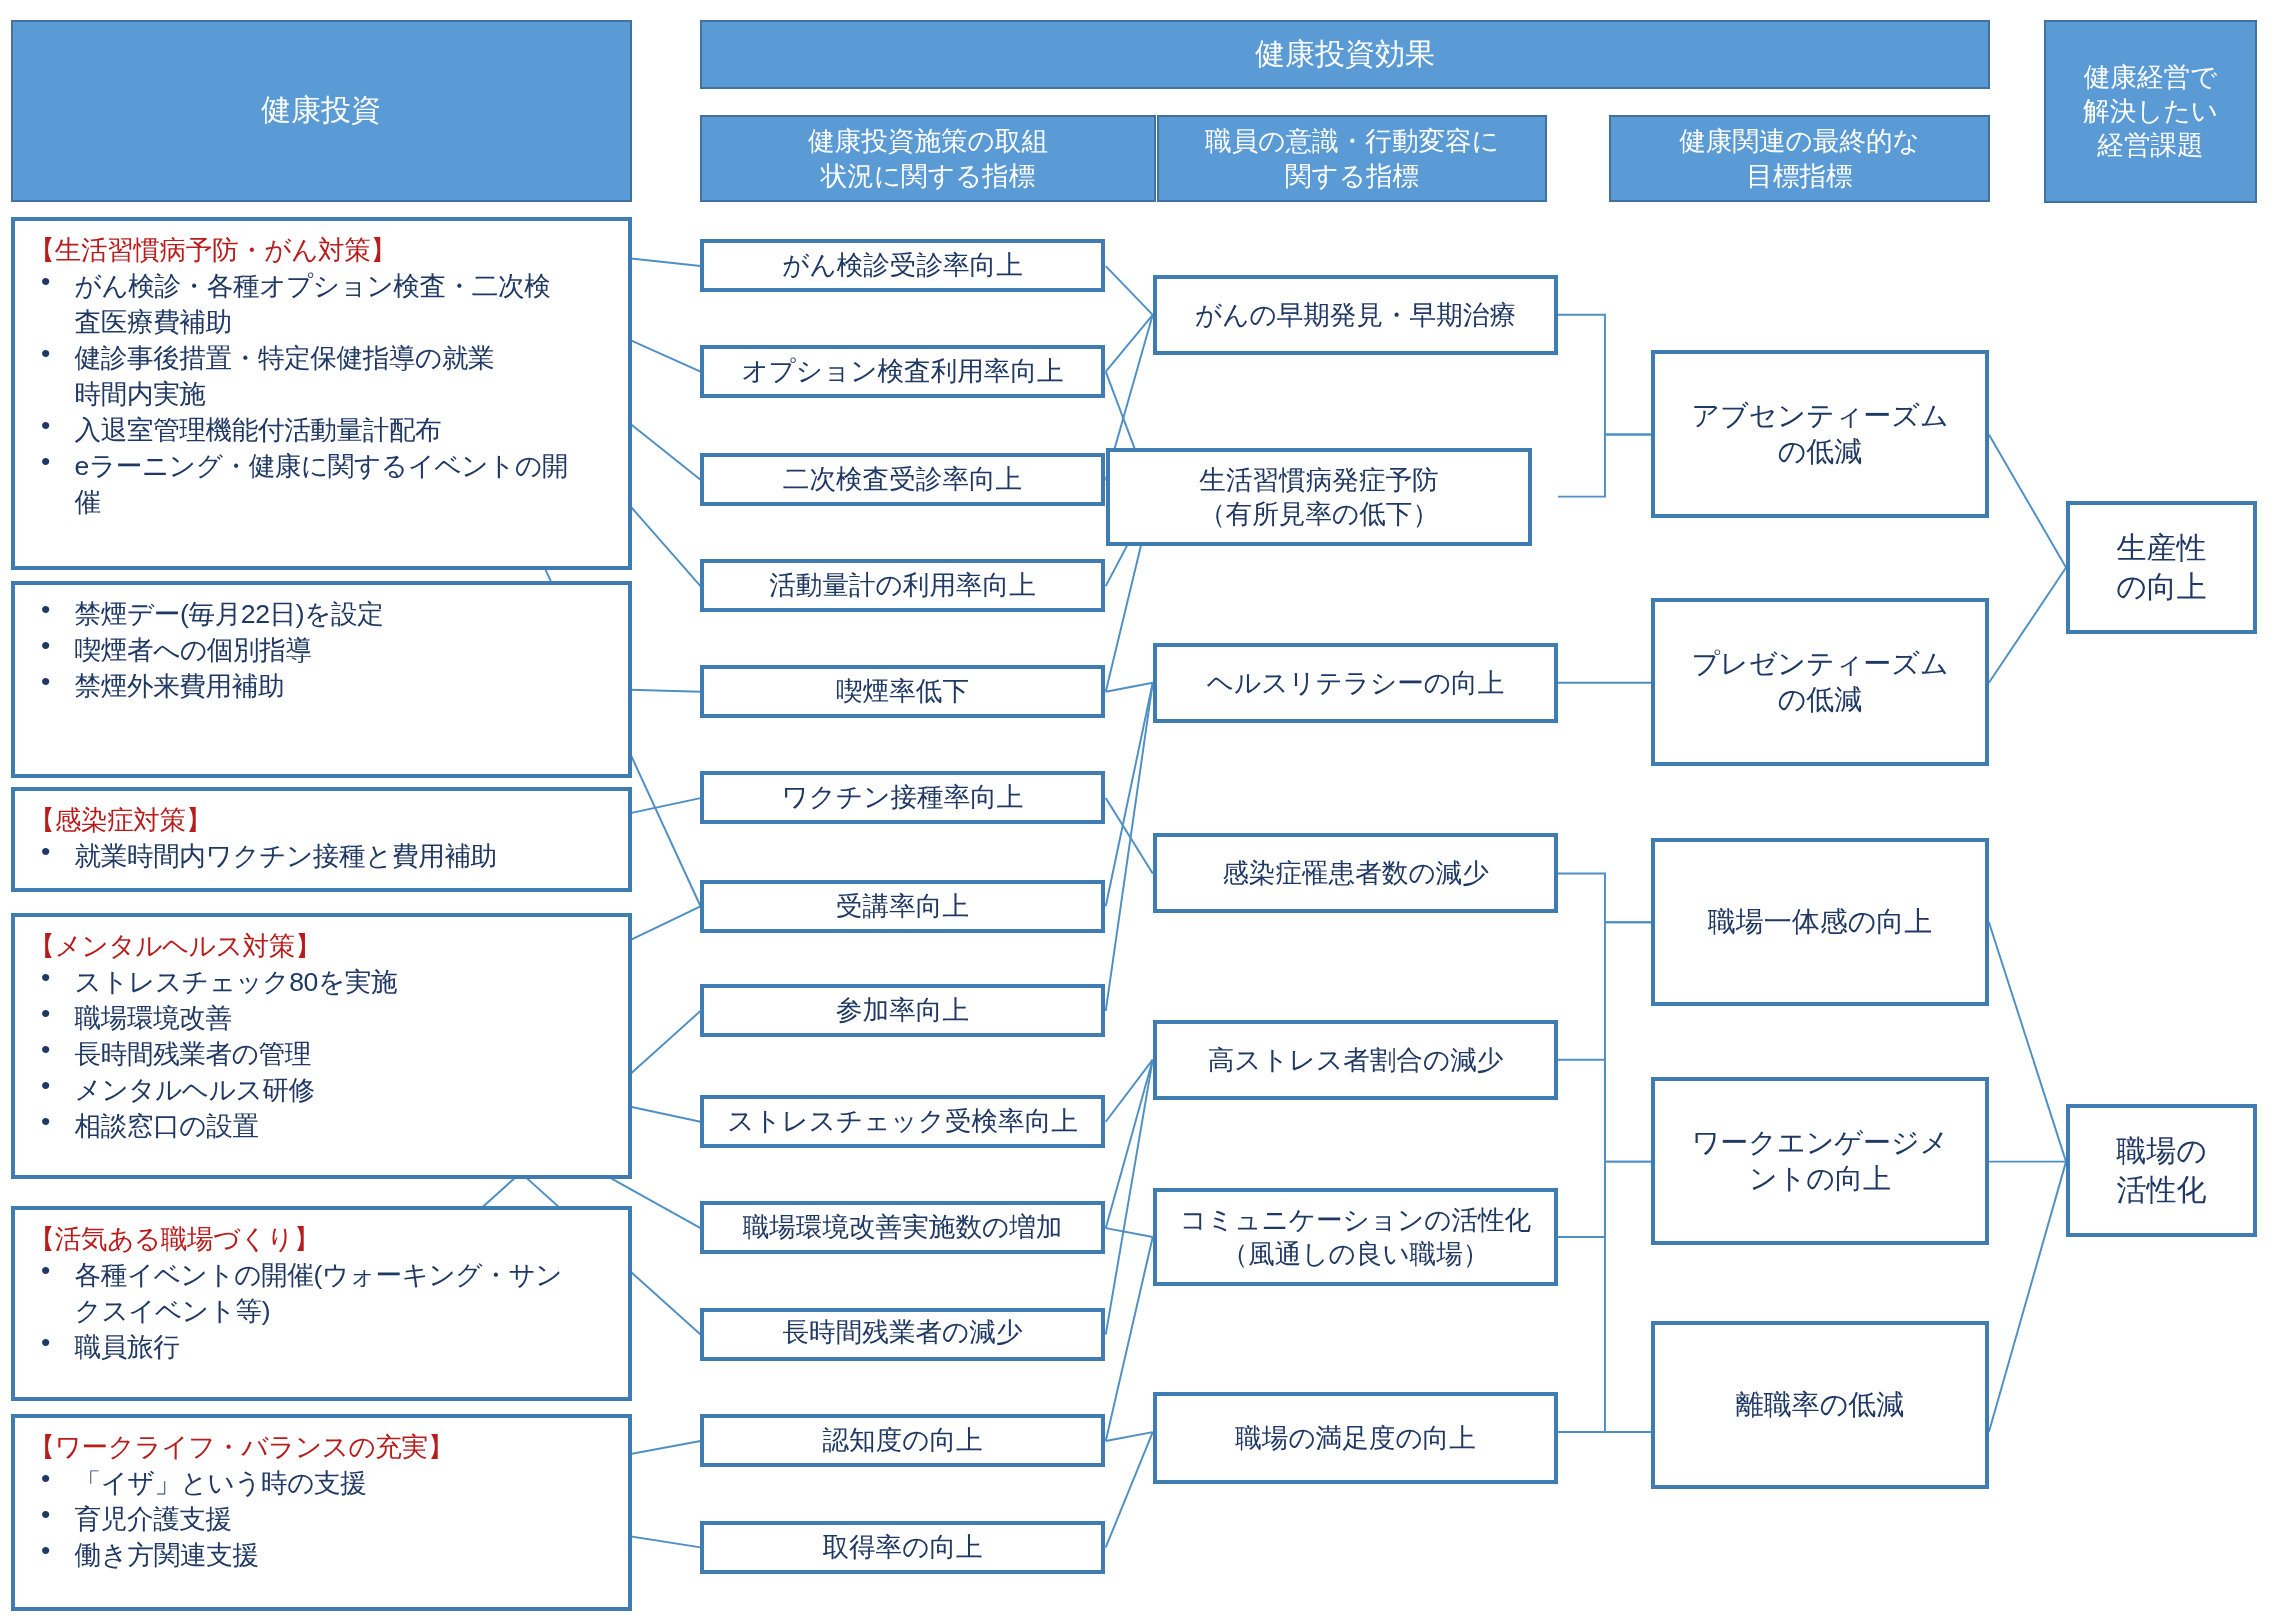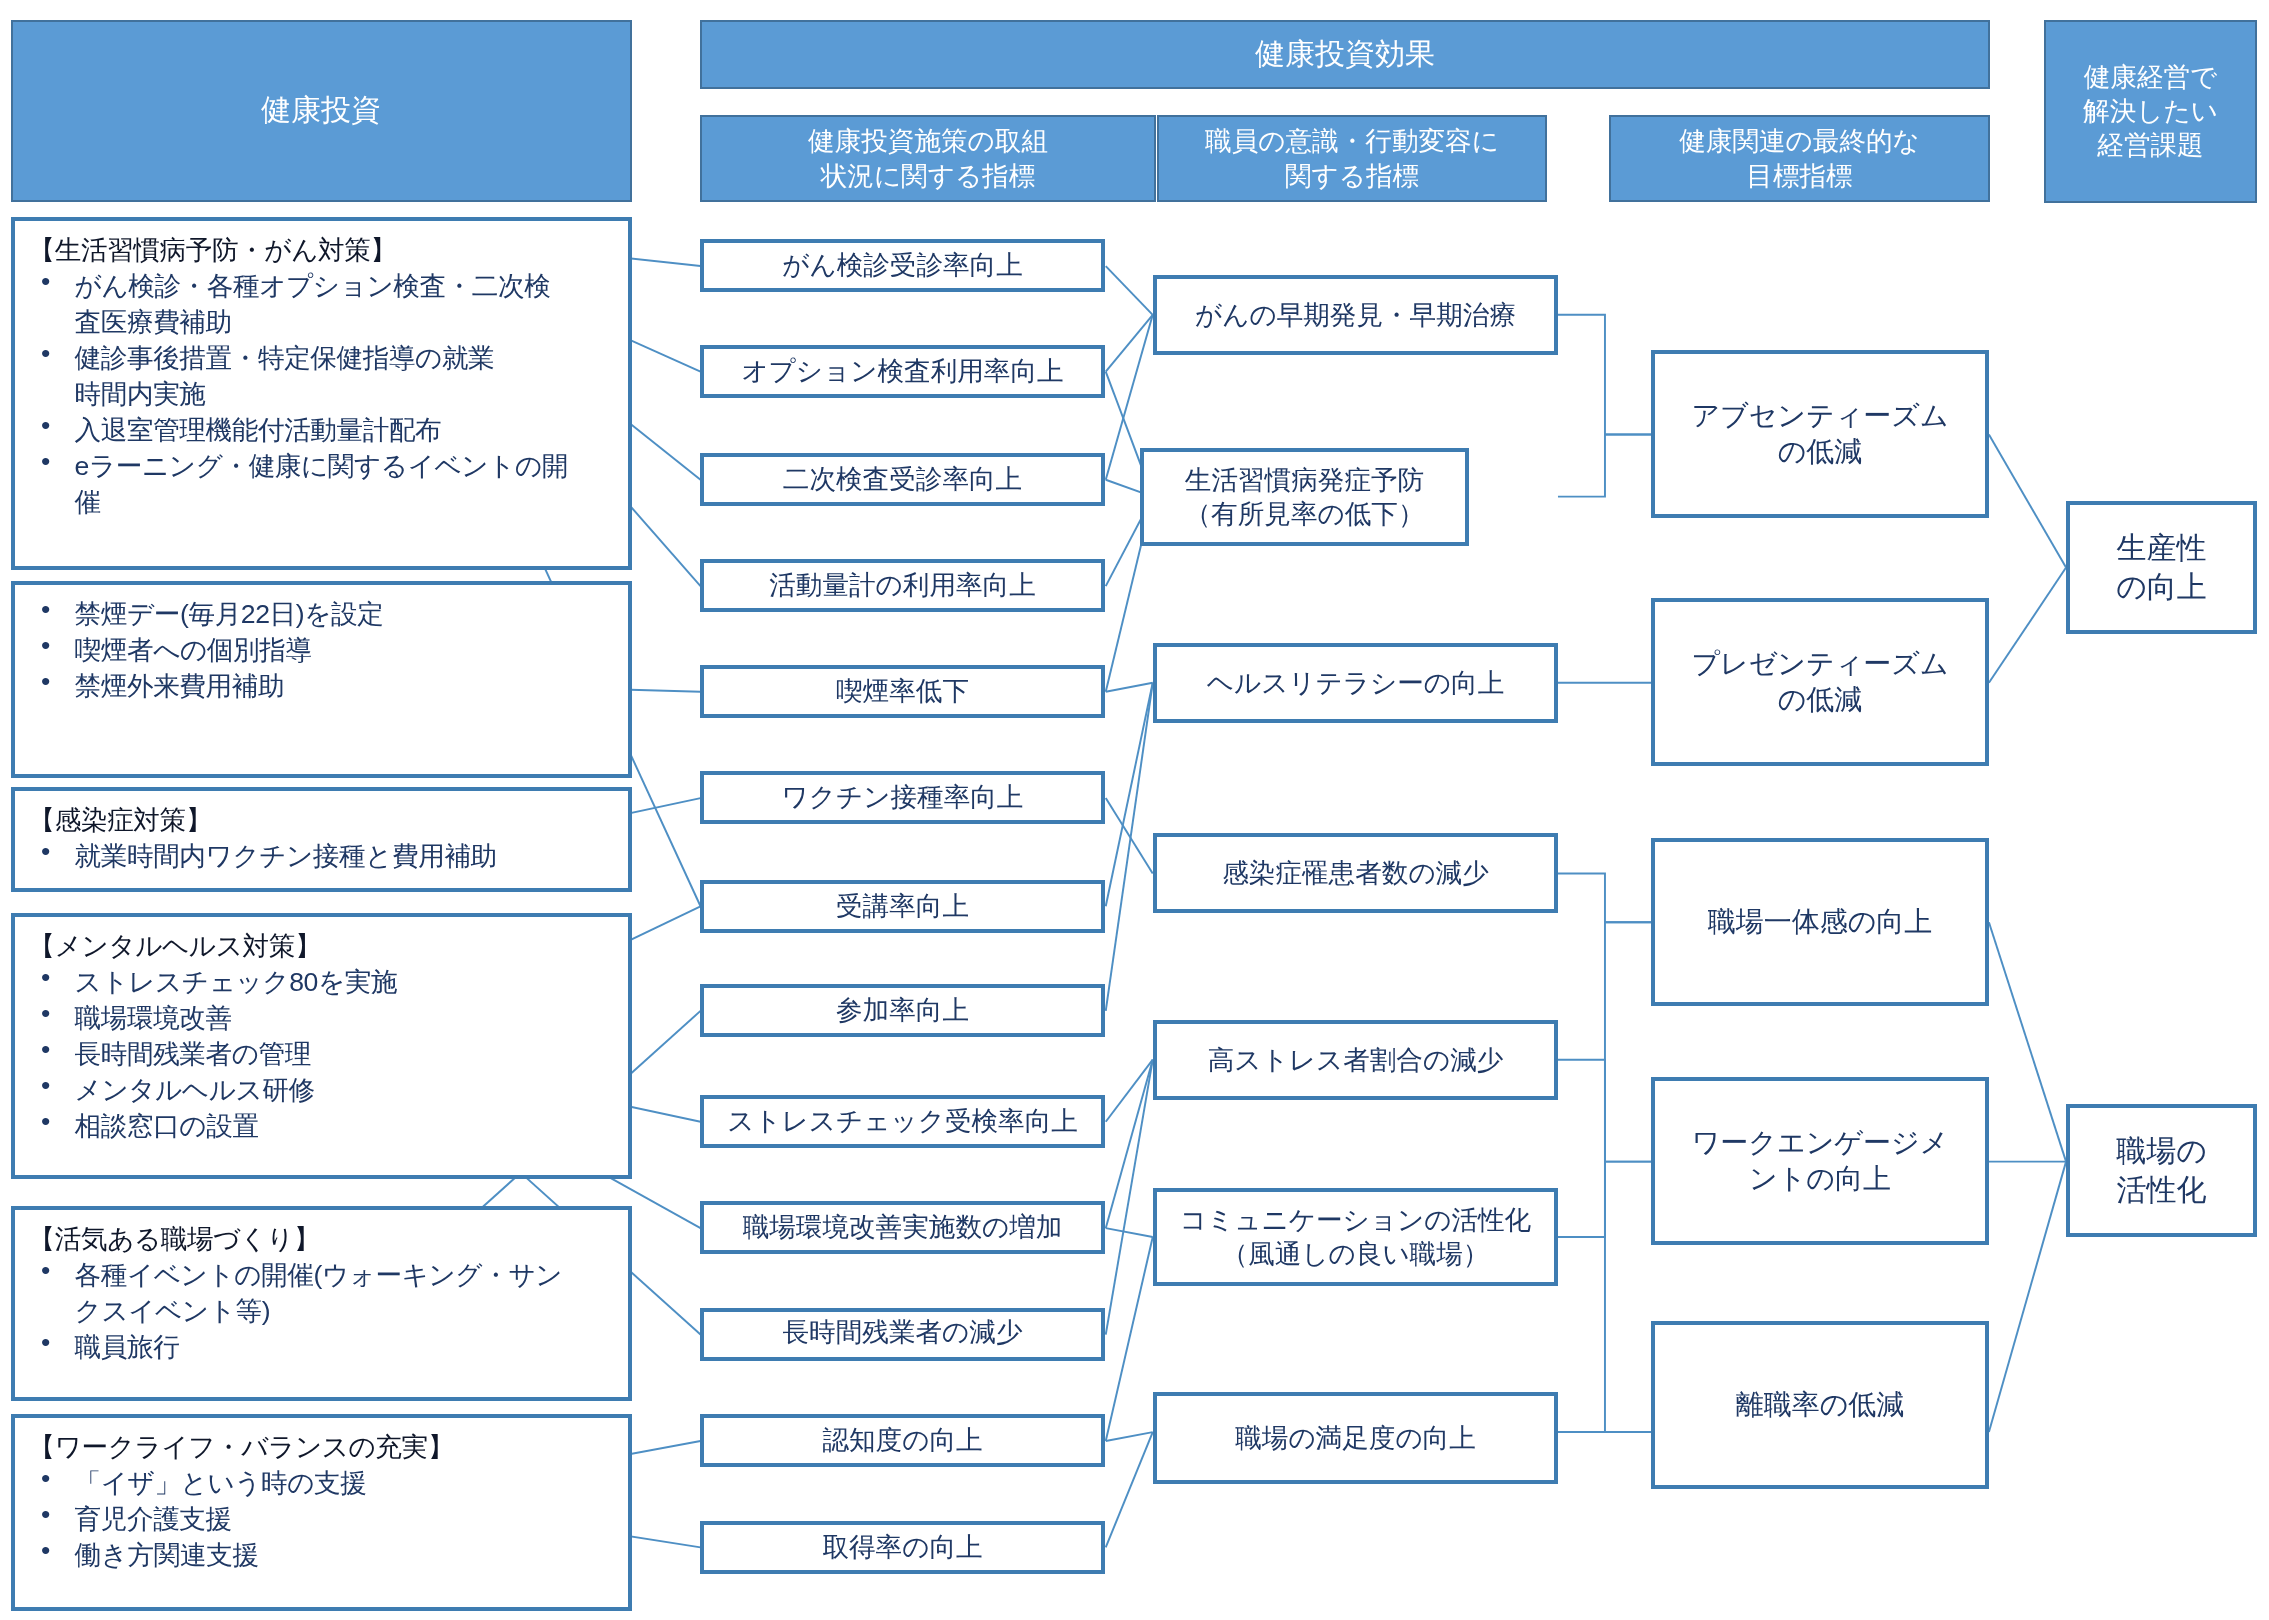--- a/index.html
+++ b/index.html
@@ -44,21 +44,21 @@
 
   .listbox {
     display: block;
     padding: 10.6px 12.4px 10.6px 14px;
     text-align: left;
   }
   .listbox .ttl {
     font-size: 26.6px;
     letter-spacing: -0.4px;
     white-space: nowrap;
-    color: #0f172a;
+    color: #b91c1c;
   }
   .listbox ul { list-style: none; }
   .listbox li {
     font-size: 26.6px;
     letter-spacing: -0.4px;
     padding-left: 46px;
     position: relative;
     color: #1F3864;
   }
   .listbox li::before {
@@ -256,21 +256,21 @@
       <span>長時間残業者の減少</span>
     </div>
   <div class="node box t30" style="left:700px; top:1414px; width:405px; height:53px;">
       <span>認知度の向上</span>
     </div>
   <div class="node box t30" style="left:700px; top:1521px; width:405px; height:53px;">
       <span>取得率の向上</span>
     </div>
 
   <div class="node box t30" style="left:1153px; top:275px;  width:405px; height:80px; white-space:pre-line;"><span>がんの早期発見・早期治療</span></div>
-  <div class="node box t30" style="left:1140px; top:448px;  width:329px; height:98px; white-space:pre-line;"><span>生活習慣病発症予防
+  <div class="node box t30" style="left:1106px; top:448px;  width:426px; height:98px; white-space:pre-line;"><span>生活習慣病発症予防
 （有所見率の低下）</span></div>
   <div class="node box t30" style="left:1153px; top:643px;  width:405px; height:80px; white-space:pre-line;"><span>ヘルスリテラシーの向上</span></div>
   <div class="node box t30" style="left:1153px; top:833px;  width:405px; height:80px; white-space:pre-line;"><span>感染症罹患者数の減少</span></div>
   <div class="node box t30" style="left:1153px; top:1020px; width:405px; height:80px; white-space:pre-line;"><span>高ストレス者割合の減少</span></div>
   <div class="node box t30" style="left:1153px; top:1188px; width:405px; height:98px; white-space:pre-line;"><span>コミュニケーションの活性化
 （風通しの良い職場）</span></div>
   <div class="node box t30" style="left:1153px; top:1392px; width:405px; height:92px; white-space:pre-line;"><span>職場の満足度の向上</span></div>
 
   <div class="node box t32" style="left:1651px; top:350px;  width:338px; height:168px; white-space:pre-line;"><span>アブセンティーズム
 の低減</span></div>

